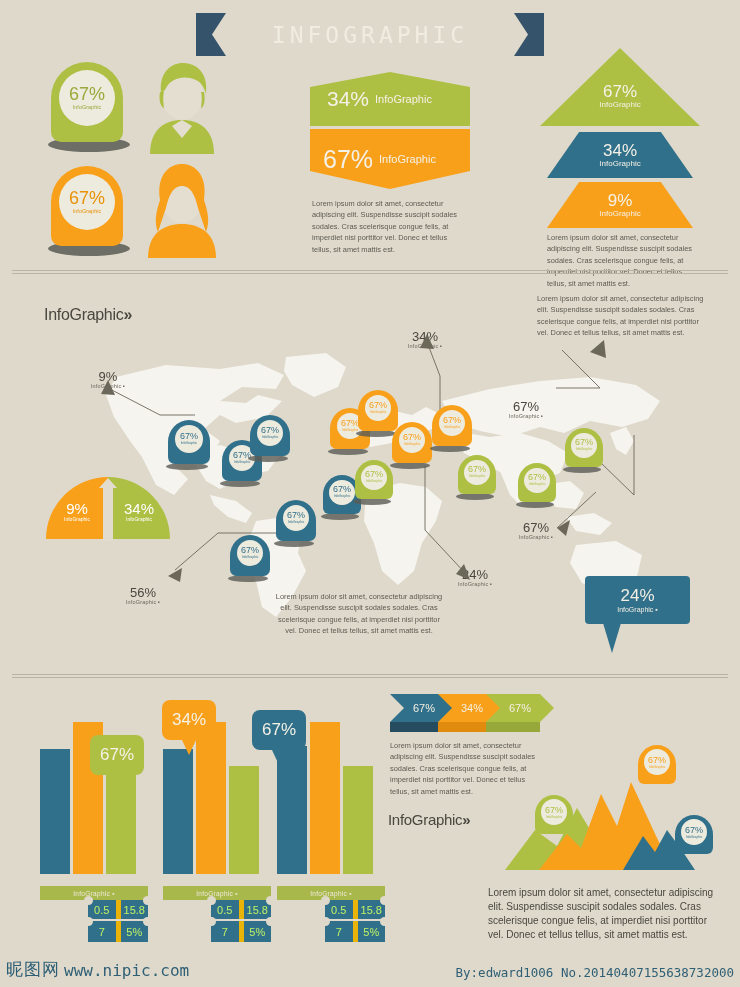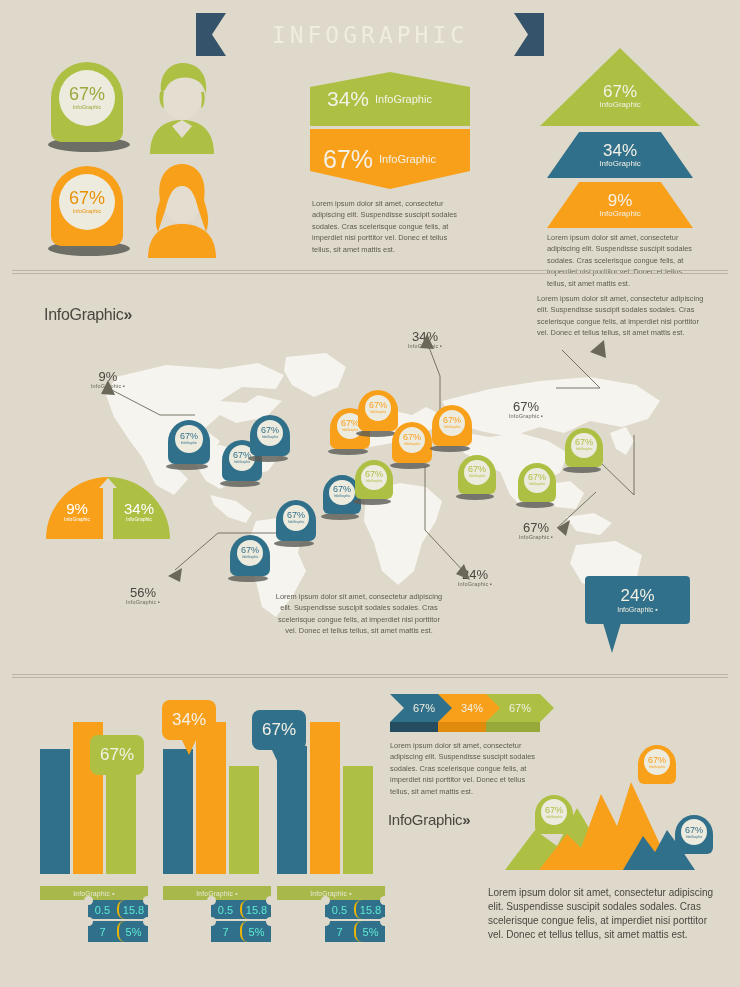--- a/index.html
+++ b/index.html
@@ -117,25 +117,25 @@
   .bar{position:absolute;bottom:0;}
   .bubble{position:absolute;border-radius:8px;color:#f4f1e7;
     display:flex;align-items:center;justify-content:center;font-size:17px;}
   .bubble:after{content:"";position:absolute;left:50%;margin-left:-7px;top:100%;
     border-left:7px solid transparent;border-right:7px solid transparent;}
 
   
   .dtable{position:absolute;width:108px;}
   .dt-head{height:14px;background:#a9b84a;color:#eeeadd;font-size:6.5px;
     display:flex;align-items:center;justify-content:center;letter-spacing:.3px;}
-  .dt-row{display:flex;background:#31708a;color:#5eead4;position:relative;margin-left:48px;}
+  .dt-row{display:flex;background:#31708a;color:#bef264;position:relative;margin-left:48px;}
   .dt-row.r1{height:19px;}
   .dt-row.r2{height:21px;margin-top:2px;}
   .dt-cell{flex:1;display:flex;align-items:center;justify-content:center;font-size:11px;}
-  .dt-cell+.dt-cell{border-left:2px solid #eab308;border-radius:8px;}
+  .dt-cell+.dt-cell{border-left:5px solid #eab308;}
   .notch{position:absolute;width:9px;height:9px;border-radius:50%;background:#ded9cb;top:-4px;}
   .notch.l{left:-4px;} .notch.r{right:-4px;}
 
   
   #chev{position:absolute;left:390px;top:694px;width:160px;height:38px;}
   .chev-seg{position:absolute;top:0;height:28px;
     display:flex;align-items:center;justify-content:center;
     color:#f3efe3;font-size:11px;}
   .chev-fold{position:absolute;height:10px;}
 
@@ -567,14 +567,19 @@
       </div>
       <div class="mpin" style="left: 675px; top: 815px; width: 38px; height: 44.84px; position: absolute;">
         <div class="bd" style="width:38px;height:38.839999999999996px;background:#31708a;"></div>
         <div class="in" style="left:6.079999999999998px;top:4.2559999999999985px;width:25.840000000000003px;height:25.840000000000003px;color:#31708a;">
        <span class="p">67%</span>
        <span class="l">InfoGraphic</span>
      </div>
       </div>
     </div>
 
+  <div id="footer">
+    <div class="wm-cn">昵图网</div>
+    <div class="wm-url">www.nipic.com</div>
+    <div class="wm-by">By:edward1006  No.20140407155638732000</div>
+  </div>
 
 </div>
 
 </body></html>

